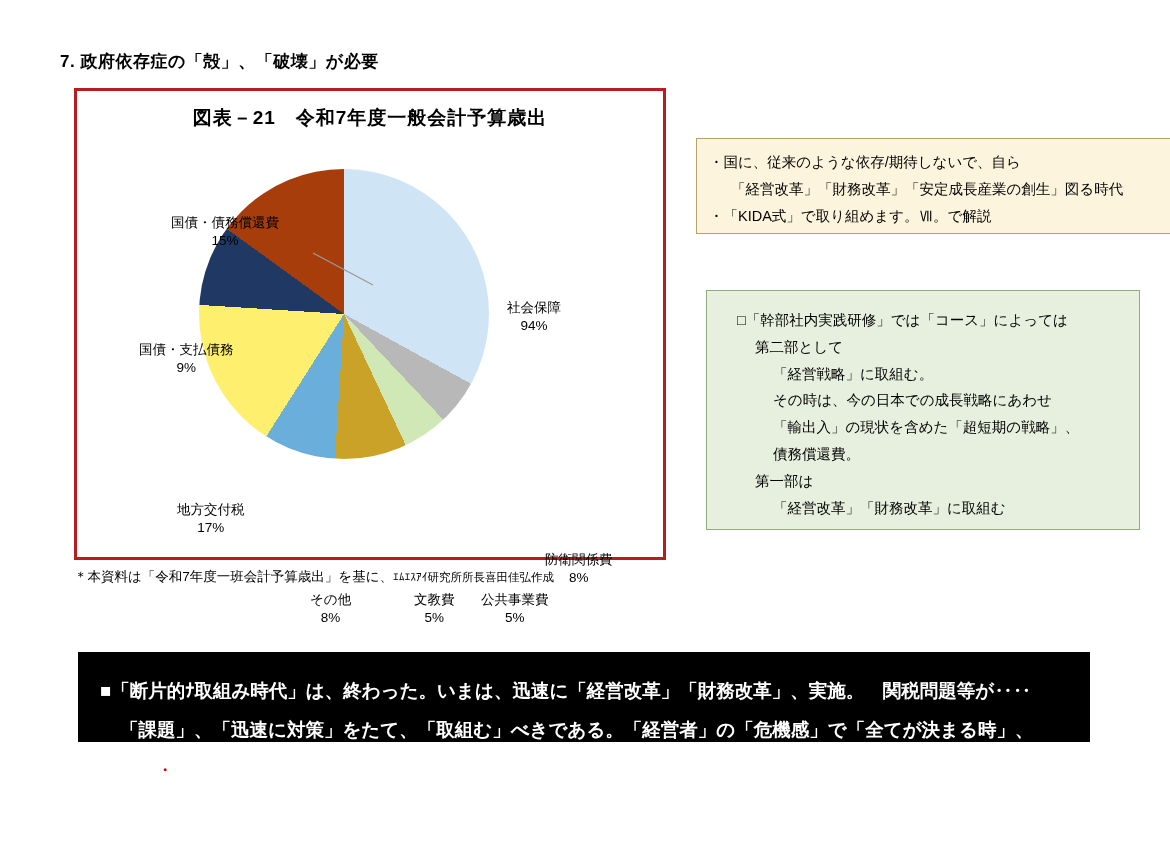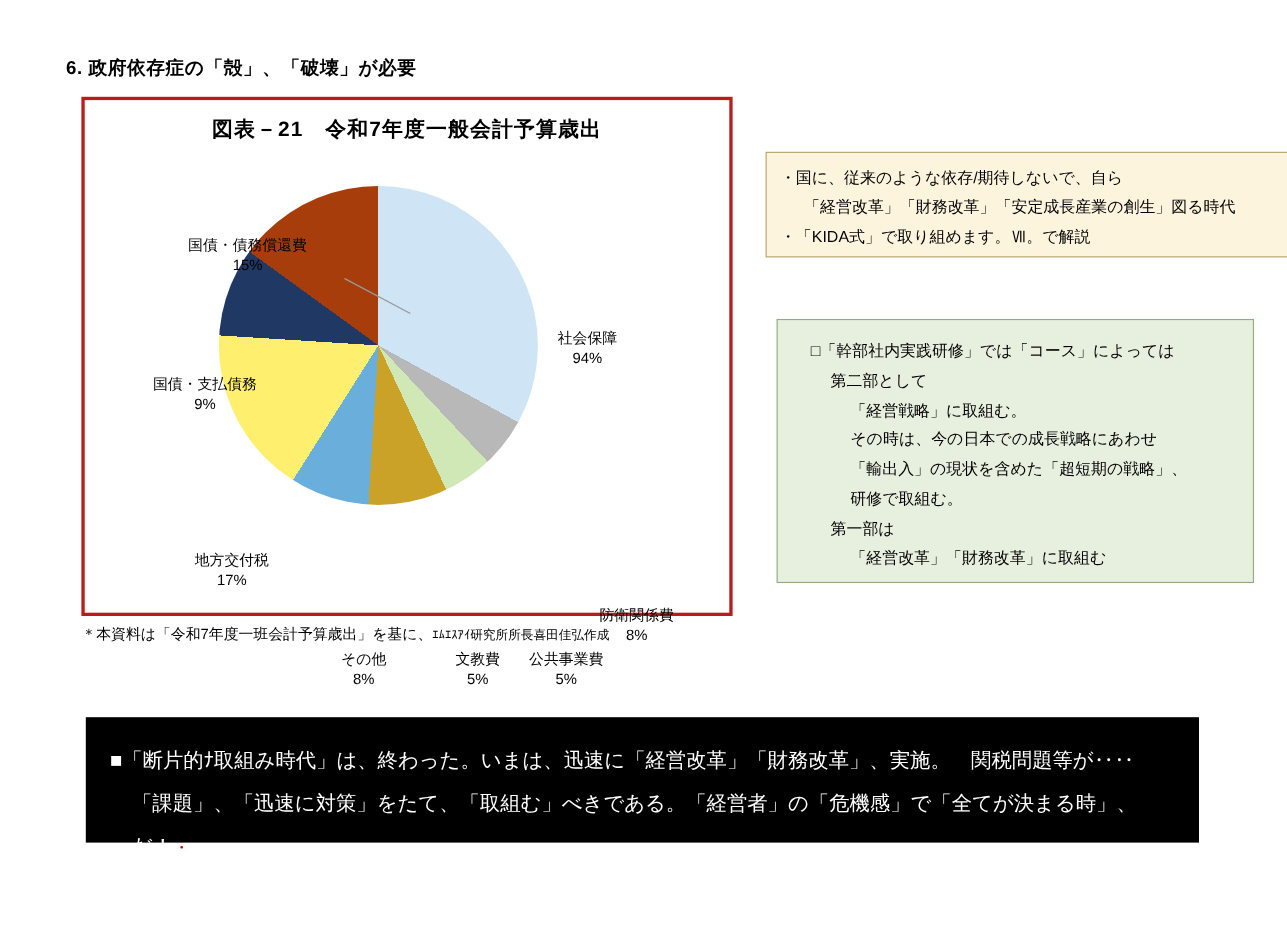--- a/index.html
+++ b/index.html
@@ -137,39 +137,39 @@
   .i1 { padding-left: 22px; }
   .i2 { padding-left: 40px; }
   .i3 { padding-left: 58px; }
 
   
   .banner {
     position: absolute;
     left: 78px;
     top: 652px;
     width: 1012px;
-    height: 114px;
+    height: 90px;
     background: #000000;
     color: #ffffff;
     box-sizing: border-box;
     padding: 20px 22px 0 22px;
     font-size: 18.5px;
-    font-weight: normal;
+    font-weight: bold;
     line-height: 2.1;
   }
   .banner .l2 { padding-left: 20px; }
   .banner .dot {
     color: #c00000;
     font-size: 15px;
   }
 </style>
 </head>
 <body>
 
-<div class="page-heading">6. 政府依存症の「殻」、「破壊」が必要</div>
+<div class="page-heading">7. 政府依存症の「殻」、「破壊」が必要</div>
 
 <div class="chart-panel">
 
   <div class="chart-title">図表－21　令和7年度一般会計予算歳出</div>
 
   <div class="pie-wrap">
     <div class="pie"></div>
   </div>
 
   <svg class="leader-line" viewBox="0 0 86 40">
@@ -226,21 +226,21 @@
   <div class="ln i1">「経営改革」「財務改革」「安定成長産業の創生」図る時代</div>
   <div class="ln">・「KIDA式」で取り組めます。Ⅶ。で解説</div>
 </div>
 
 <div class="box box-bottom">
   <div class="ln i1">□「幹部社内実践研修」では「コース」によっては</div>
   <div class="ln i2">第二部として</div>
   <div class="ln i3">「経営戦略」に取組む。</div>
   <div class="ln i3">その時は、今の日本での成長戦略にあわせ</div>
   <div class="ln i3">「輸出入」の現状を含めた「超短期の戦略」、</div>
-  <div class="ln i3">研修で取組む。</div>
+  <div class="ln i3">債務償還費。</div>
   <div class="ln i2">第一部は</div>
   <div class="ln i3">「経営改革」「財務改革」に取組む</div>
 </div>
 
 <div class="banner">
   <div class="l1">■「断片的ﾅ取組み時代」は、終わった。いまは、迅速に「経営改革」「財務改革」、実施。　関税問題等が‥‥</div>
   <div class="l2"><span>「課題」、「迅速に対策」をたて、「取組む」べきである。「経営者」の「危機感」で「全てが決まる時」、だ！</span><span class="dot">・</span></div>
 </div>
 
 </body></html>

